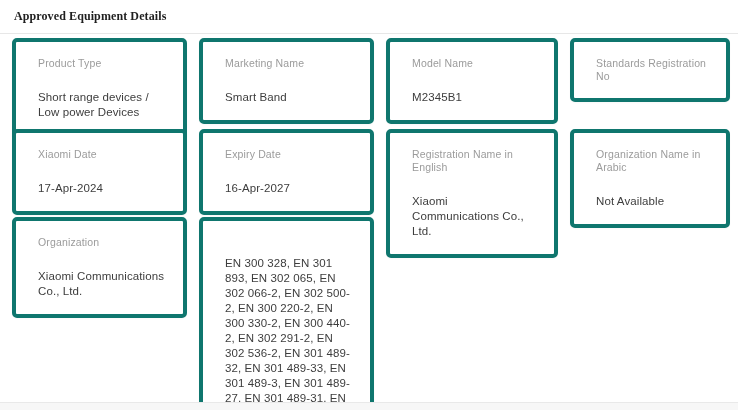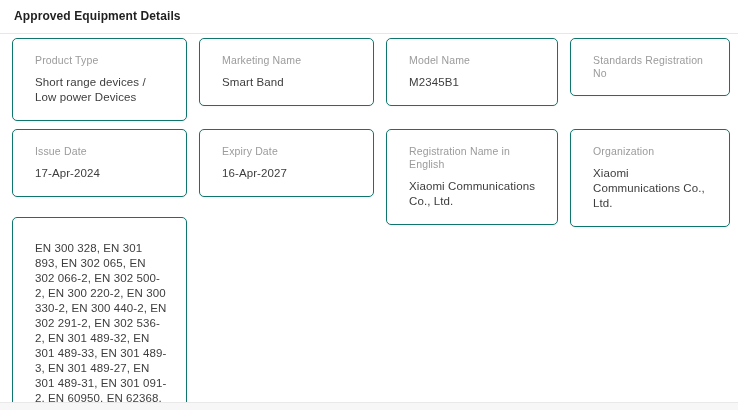--- a/index.html
+++ b/index.html
@@ -17,55 +17,56 @@
   }
   .page-header {
     padding: 9px 0 0 14px;
   }
   .page-title {
     font-size: 12px;
     font-weight: bold;
     color: #1f1f1f;
     letter-spacing: 0.1px;
     line-height: 14px;
+    font-family: Liberation Serif, serif;
   }
   .header-divider {
     margin-top: 10px;
     height: 1px;
     background: #e7e7e7;
     width: 100%;
   }
   .cards-grid {
     display: grid;
     grid-template-columns: 175px 175px 172px 160px;
     grid-template-rows: 91px 88px auto;
     column-gap: 12px;
     padding: 4px 0 0 12px;
     align-items: start;
   }
   .card {
     background: #ffffff;
-    border: 1px solid #0f766e;
+    border: 4px solid #0f766e;
     border-radius: 5px;
     box-shadow: 0 1px 2px rgba(0,0,0,0.03);
     padding: 15px 18px 15px 22px;
     box-sizing: border-box;
     width: 100%;
   }
   .card-label {
     font-size: 10.5px;
     color: #9b9b9b;
     line-height: 13px;
     letter-spacing: 0.15px;
   }
   .card-value {
     font-size: 11.5px;
     color: #3d3d3d;
     line-height: 15px;
-    margin-top: 8px;
+    margin-top: 20px;
     letter-spacing: 0.1px;
   }
   .footer-strip {
     position: absolute;
     left: 0;
     right: 0;
     bottom: 0;
     height: 7px;
     background: #f7f7f7;
     border-top: 1px solid #e9e9e9;
@@ -96,34 +97,38 @@
     <div class="card-label">Model Name</div>
     <div class="card-value">M2345B1</div>
   </div>
 
   <div class="card">
     <div class="card-label">Standards Registration No</div>
   </div>
 
 
   <div class="card">
-    <div class="card-label">Issue Date</div>
+    <div class="card-label">Xiaomi Date</div>
     <div class="card-value">17-Apr-2024</div>
   </div>
 
   <div class="card">
     <div class="card-label">Expiry Date</div>
     <div class="card-value">16-Apr-2027</div>
   </div>
 
   <div class="card">
     <div class="card-label">Registration Name in English</div>
     <div class="card-value">Xiaomi Communications Co., Ltd.</div>
   </div>
 
+  <div class="card">
+    <div class="card-label">Organization Name in Arabic</div>
+    <div class="card-value">Not Available</div>
+  </div>
 
   <div class="card">
     <div class="card-label">Organization</div>
     <div class="card-value">Xiaomi Communications Co., Ltd.</div>
   </div>
 
   <div class="card">
     <div class="card-value">EN 300 328, EN 301 893, EN 302 065, EN 302 066-2, EN 302 500-2, EN 300 220-2, EN 300 330-2, EN 300 440-2, EN 302 291-2, EN 302 536-2, EN 301 489-32, EN 301 489-33, EN 301 489-3, EN 301 489-27, EN 301 489-31, EN 301 091-2, EN 60950, EN 62368,</div>
   </div>
 

